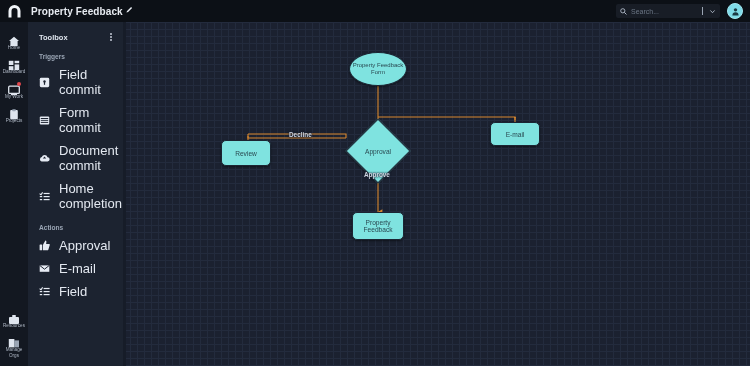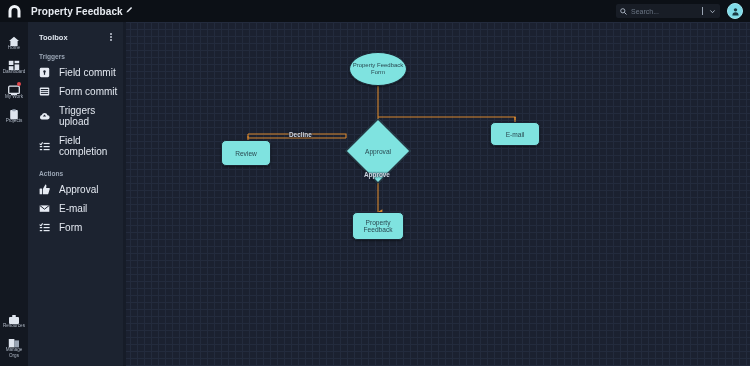--- a/index.html
+++ b/index.html
@@ -90,21 +90,21 @@
   .kebab { display: flex; flex-direction: column; gap: 1.4px; cursor: pointer; padding: 2px; }
   .kebab i { width: 2px; height: 2px; border-radius: 50%; background: #c3cad6; display: block; }
   .section-label {
     color: #9aa5b4; font-size: 6.6px; padding: 9px 0 3px 11px; font-weight: bold;
   }
   .tool-row {
     display: flex; align-items: center; gap: 9px;
     padding: 4px 0 4px 11px; cursor: pointer;
   }
   .tool-icon { width: 11px; height: 11px; flex: none; }
-  .tool-label { color: #e3e8f0; font-size: 10px; }
+  .tool-label { color: #e3e8f0; font-size: 13px; }
 
   
   .canvas {
     position: absolute; left: 123px; top: 22px; width: 627px; height: 344px;
     background-color: #1b2130;
     background-image:
       linear-gradient(to right, #232b3d 1px, transparent 1px),
       linear-gradient(to bottom, #232b3d 1px, transparent 1px);
     background-size: 7px 7px;
     overflow: hidden;
@@ -278,33 +278,33 @@
         <rect x="1.8" y="7" width="7.4" height="0.9" fill="#1c2330"></rect>
       </svg>
       <span class="tool-label">Form commit</span>
     </div>
 
     <div class="tool-row">
       <svg class="tool-icon" viewBox="0 0 11 11">
         <path d="M2.6 8.4 A2.2 2.2 0 0 1 2.8 4.1 A3 3 0 0 1 8.5 4.2 A2.1 2.1 0 0 1 8.6 8.4 Z" fill="#e6ebf3"></path>
         <path d="M5.5 3.4 L7.2 5.6 L3.8 5.6 Z" fill="#1c2330"></path>
       </svg>
-      <span class="tool-label">Triggers upload</span>
+      <span class="tool-label">Document commit</span>
     </div>
 
     <div class="tool-row">
       <svg class="tool-icon" viewBox="0 0 11 11">
         <path d="M0.6 2.6 L2 3.8 L3.6 1.4" fill="none" stroke="#e6ebf3" stroke-width="1.1"></path>
         <rect x="4.6" y="1.9" width="6" height="1.2" fill="#e6ebf3"></rect>
         <rect x="0.8" y="5" width="2.4" height="1.2" fill="#e6ebf3"></rect>
         <rect x="4.6" y="5" width="6" height="1.2" fill="#e6ebf3"></rect>
         <rect x="0.8" y="8" width="2.4" height="1.2" fill="#e6ebf3"></rect>
         <rect x="4.6" y="8" width="6" height="1.2" fill="#e6ebf3"></rect>
       </svg>
-      <span class="tool-label">Field completion</span>
+      <span class="tool-label">Home completion</span>
     </div>
 
     <div class="section-label">Actions</div>
 
     <div class="tool-row">
       <svg class="tool-icon" viewBox="0 0 11 11">
         <rect x="0.6" y="4.6" width="2.6" height="5.6" rx="0.5" fill="#e6ebf3"></rect>
         <path d="M4 10.2 L4 4.8 L6.4 0.6 C7.6 0.8 7.6 2.2 7.1 4.1 L10.2 4.1 C10.9 4.1 11 5 10.6 5.6 L9.4 9.4 C9.2 10 8.8 10.2 8.2 10.2 Z" fill="#e6ebf3"></path>
       </svg>
       <span class="tool-label">Approval</span>
@@ -320,21 +320,21 @@
 
     <div class="tool-row">
       <svg class="tool-icon" viewBox="0 0 11 11">
         <path d="M0.6 2.6 L2 3.8 L3.6 1.4" fill="none" stroke="#e6ebf3" stroke-width="1.1"></path>
         <rect x="4.6" y="1.9" width="6" height="1.2" fill="#e6ebf3"></rect>
         <rect x="0.8" y="5" width="2.4" height="1.2" fill="#e6ebf3"></rect>
         <rect x="4.6" y="5" width="6" height="1.2" fill="#e6ebf3"></rect>
         <rect x="0.8" y="8" width="2.4" height="1.2" fill="#e6ebf3"></rect>
         <rect x="4.6" y="8" width="6" height="1.2" fill="#e6ebf3"></rect>
       </svg>
-      <span class="tool-label">Form</span>
+      <span class="tool-label">Field</span>
     </div>
   </div>
 
   <div class="canvas">
     <div class="canvas-edge-l"></div>
 
     <svg class="flow-svg" width="627" height="344">
       <defs>
         <marker id="arw" markerWidth="6" markerHeight="6" refX="3" refY="4.6" orient="auto">
           <path d="M0.4 0.6 L5.6 0.6 L3 4.8 Z" fill="#d9882f"></path>

